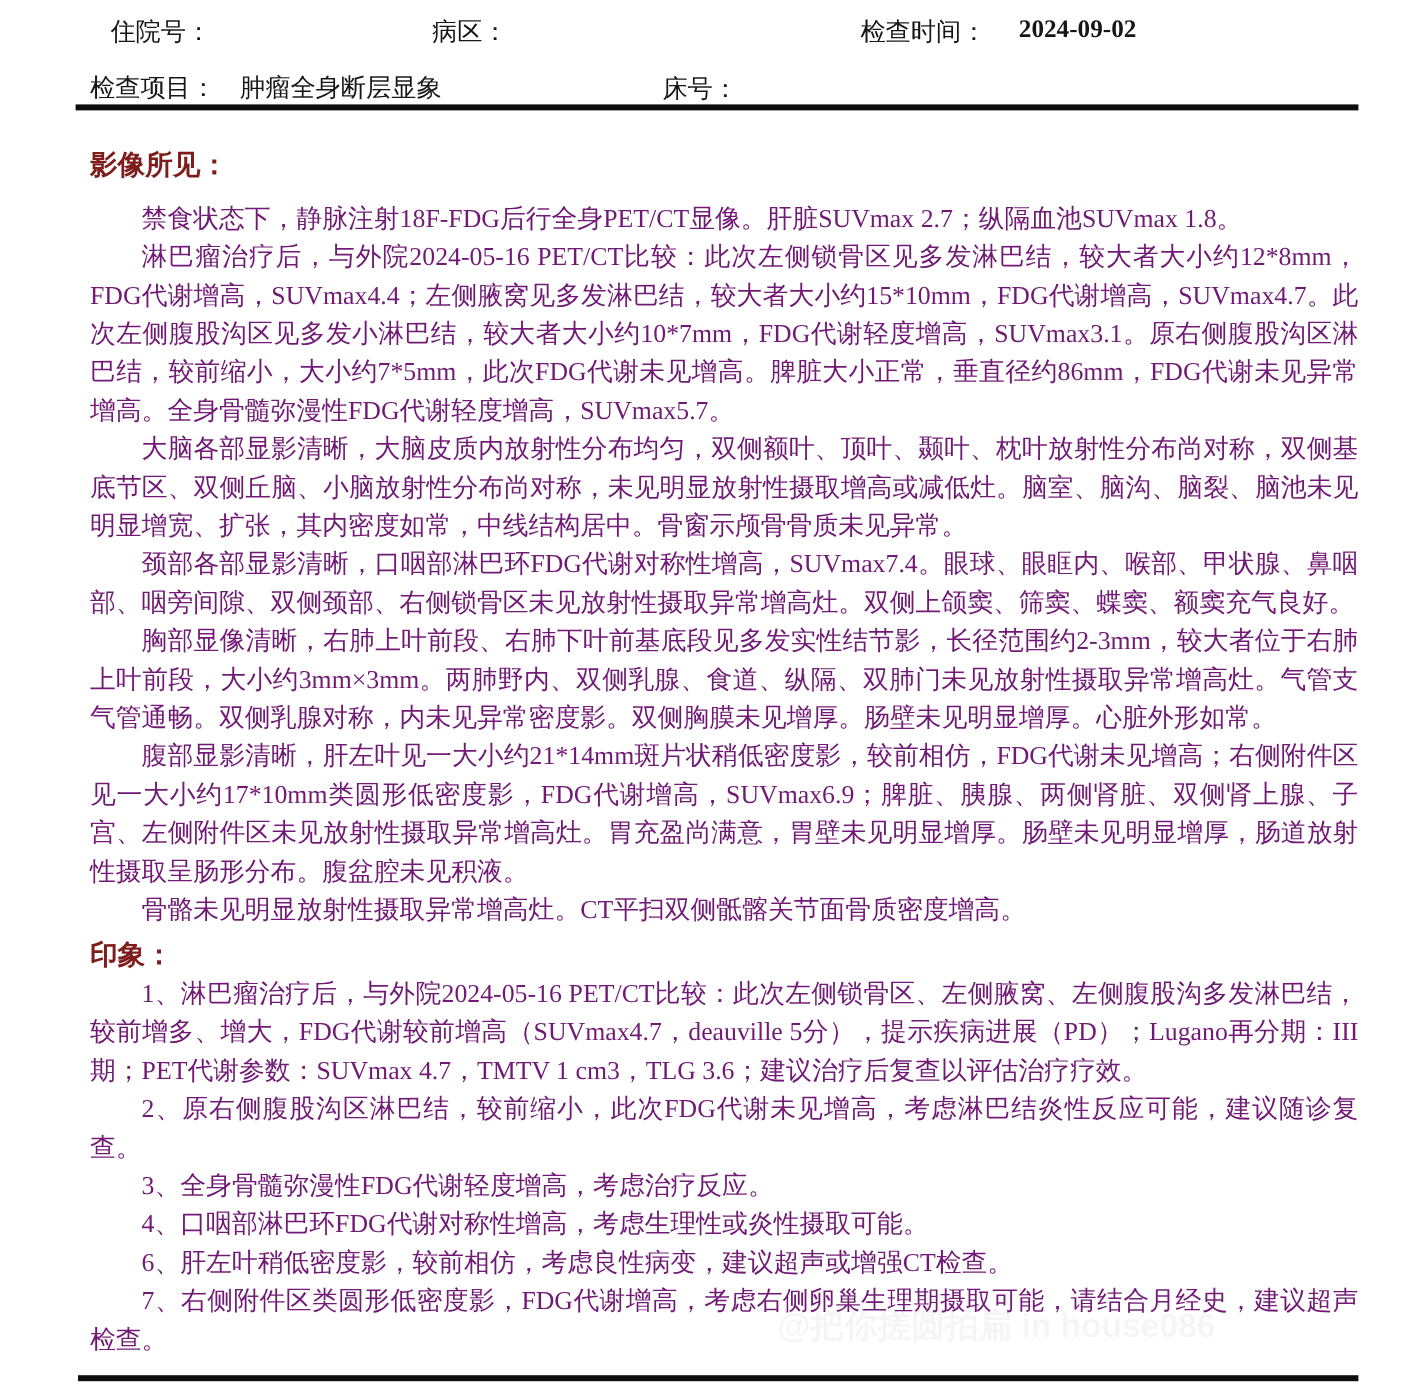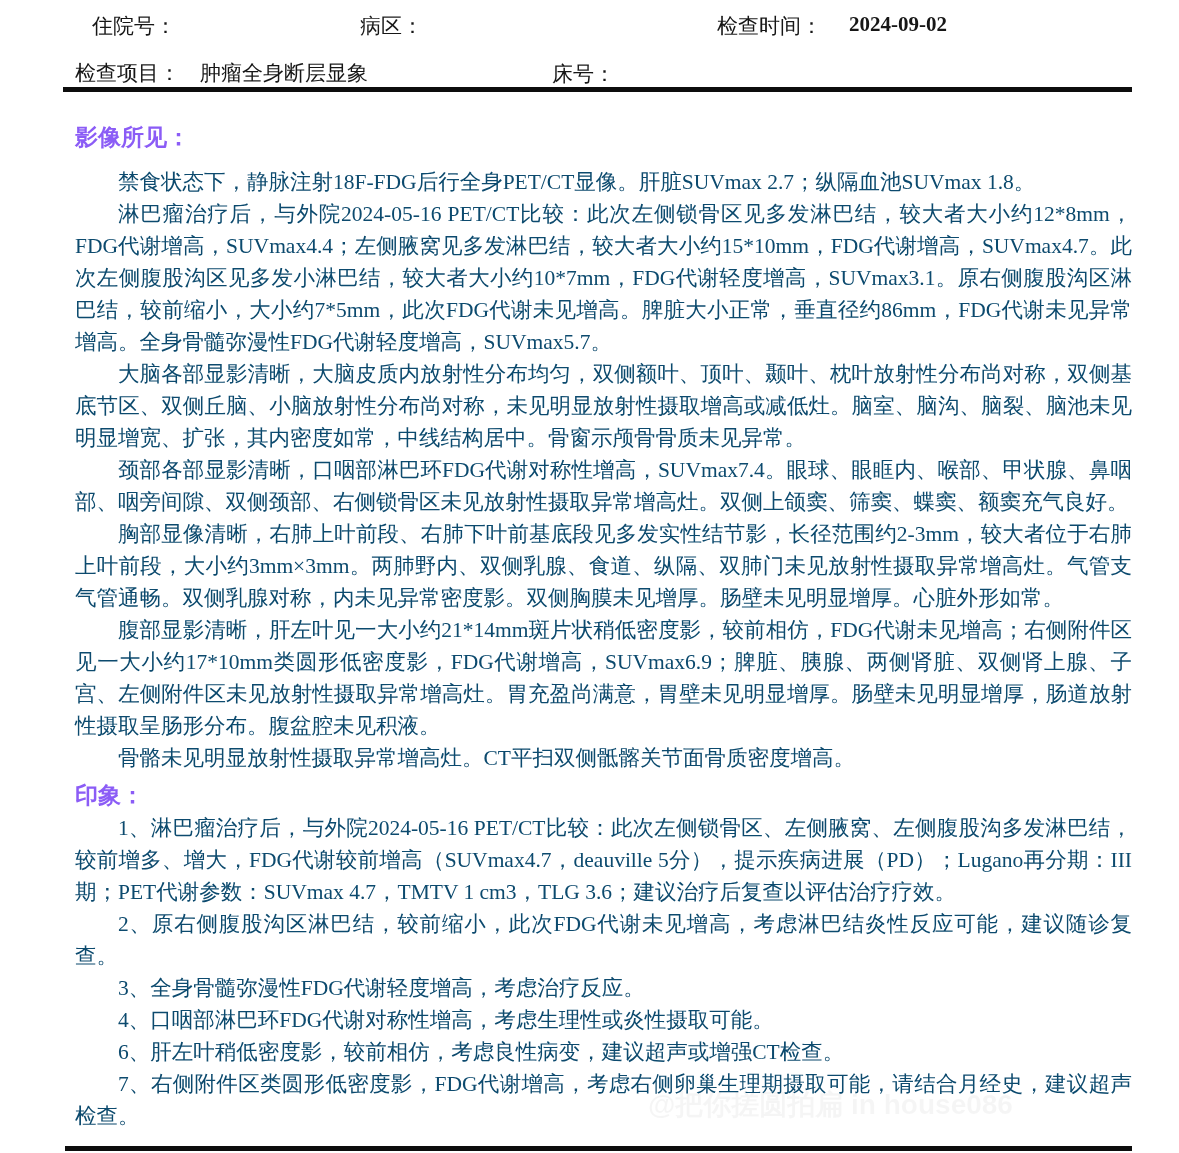--- a/index.html
+++ b/index.html
@@ -32,33 +32,33 @@
     position: absolute;
     left: 75px;
     right: 47px;
     top: 110px;
   }
   .section-heading {
     font-family: "Liberation Sans", "DejaVu Sans", sans-serif;
     font-weight: bold;
     font-size: 23px;
     line-height: 30px;
-    color: #8b5cf6;
+    color: #7f1d1d;
     margin: 0;
   }
   .section-heading.findings { margin: 12px 0 14px 0; }
   .section-heading.impression { margin: 6px 0 2px 0; }
   .para {
     margin: 0;
     font-size: 21.5px;
     line-height: 32px;
     text-align: justify;
     text-justify: inter-ideograph;
     text-indent: 2em;
-    color: #0c4a6e;
+    color: #701a75;
   }
   .watermark {
     position: absolute;
     left: 648px;
     top: 1086px;
     font-family: "Liberation Sans", "DejaVu Sans", sans-serif;
     font-size: 28px;
     font-weight: bold;
     color: rgba(0, 0, 0, 0.04);
     white-space: nowrap;

